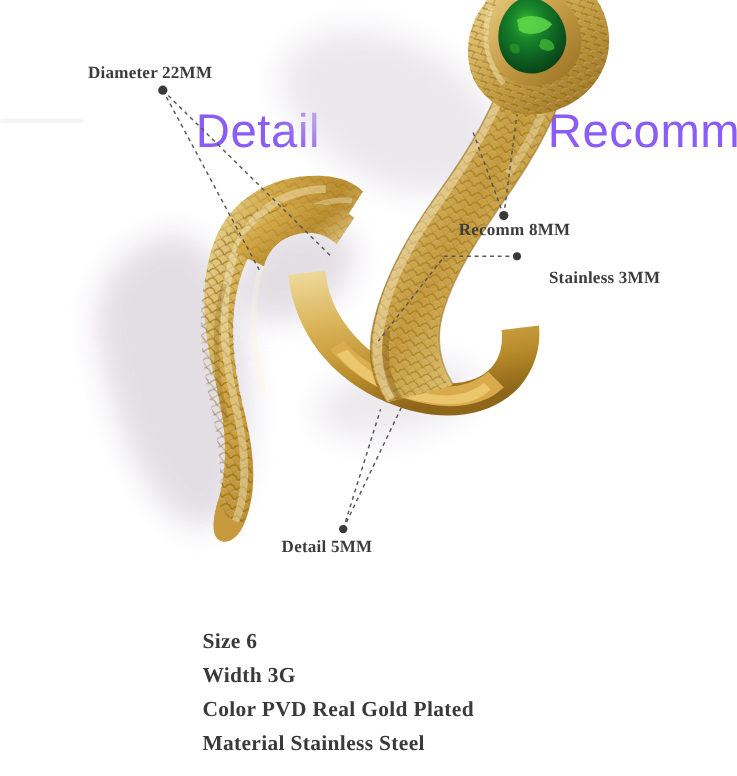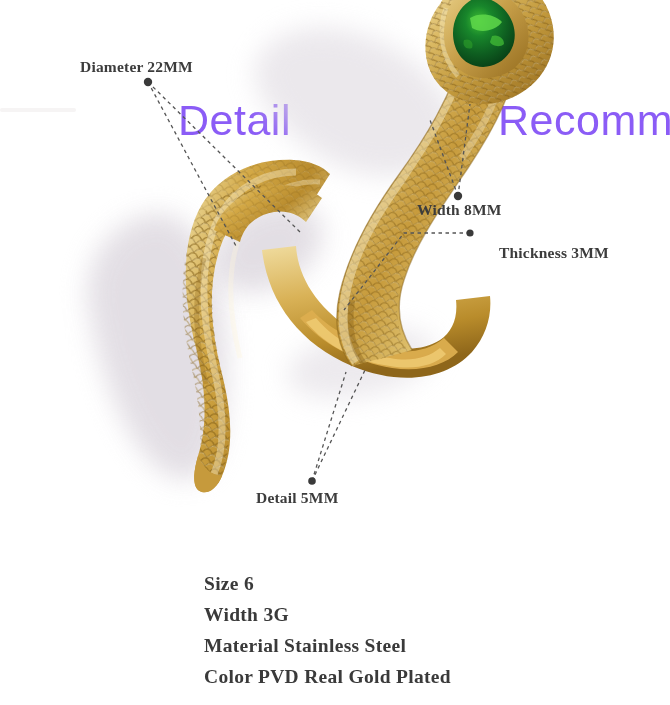--- a/index.html
+++ b/index.html
@@ -109,21 +109,20 @@
   .lbl-width8    { left: 417px; top: 201px; }
   .lbl-thickness { left: 499px; top: 244px; }
   .lbl-width5    { left: 256px; top: 489px; }
 
   
   .spec-list {
     position: absolute;
     left: 184px;
     top: 568px;
     width: 440px;
-    margin-left: 20px;
   }
   .spec-line {
     font-family: "Liberation Serif", serif;
     font-weight: bold;
     font-size: 19.5px;
     color: #3a3a3a;
     line-height: 31px;
     letter-spacing: .3px;
     white-space: nowrap;
   }
@@ -307,23 +306,23 @@
     </g>
     <g fill="#3a3a3a">
       <circle cx="148" cy="82" r="4.2"></circle>
       <circle cx="458" cy="196" r="4.2"></circle>
       <circle cx="470" cy="233" r="3.6"></circle>
       <circle cx="312" cy="481" r="3.8"></circle>
     </g>
   </svg>
 
   <div class="callout-label lbl-diameter">Diameter 22MM</div>
-  <div class="callout-label lbl-width8">Width 8MM</div>
-  <div class="callout-label lbl-thickness">Thickness 3MM</div>
+  <div class="callout-label lbl-width8">Recomm 8MM</div>
+  <div class="callout-label lbl-thickness">Stainless 3MM</div>
   <div class="callout-label lbl-width5">Detail 5MM</div>
 </div>
 
 <div class="spec-list">
   <div class="spec-line">Size 6</div>
   <div class="spec-line">Width 3G</div>
+  <div class="spec-line">Color PVD Real Gold Plated</div>
   <div class="spec-line">Material Stainless Steel</div>
-  <div class="spec-line">Color PVD Real Gold Plated</div>
 </div>
 
 </body></html>

